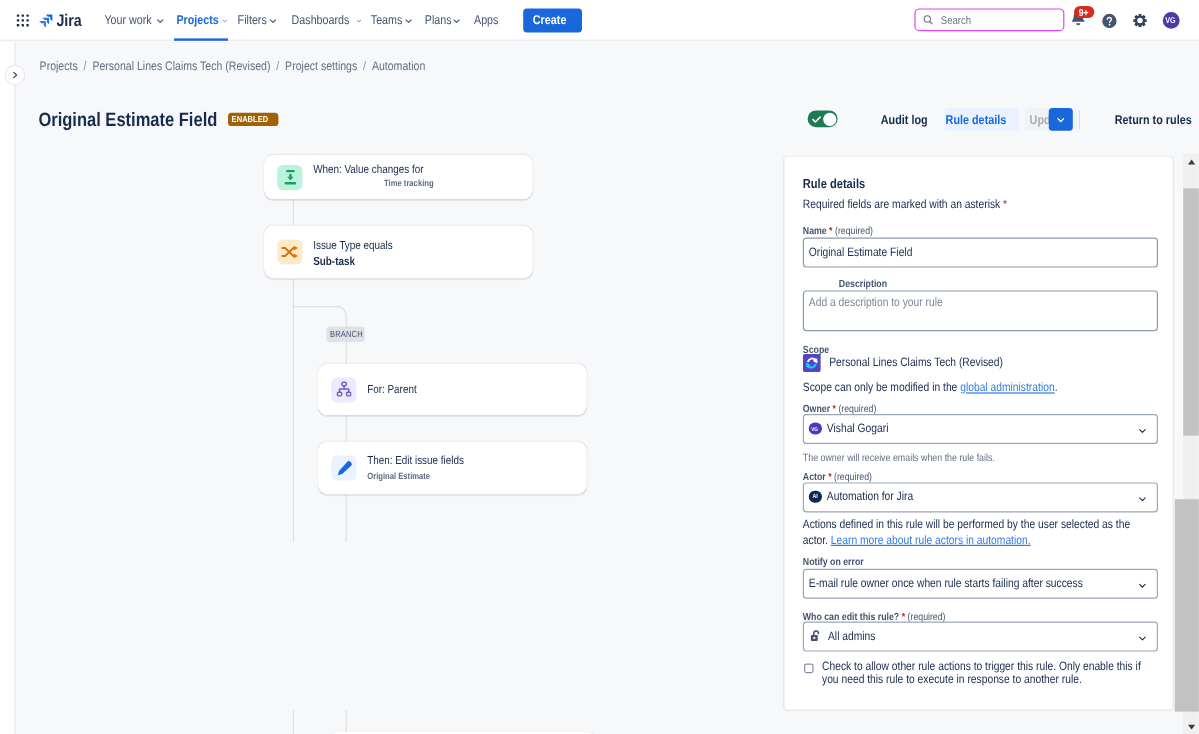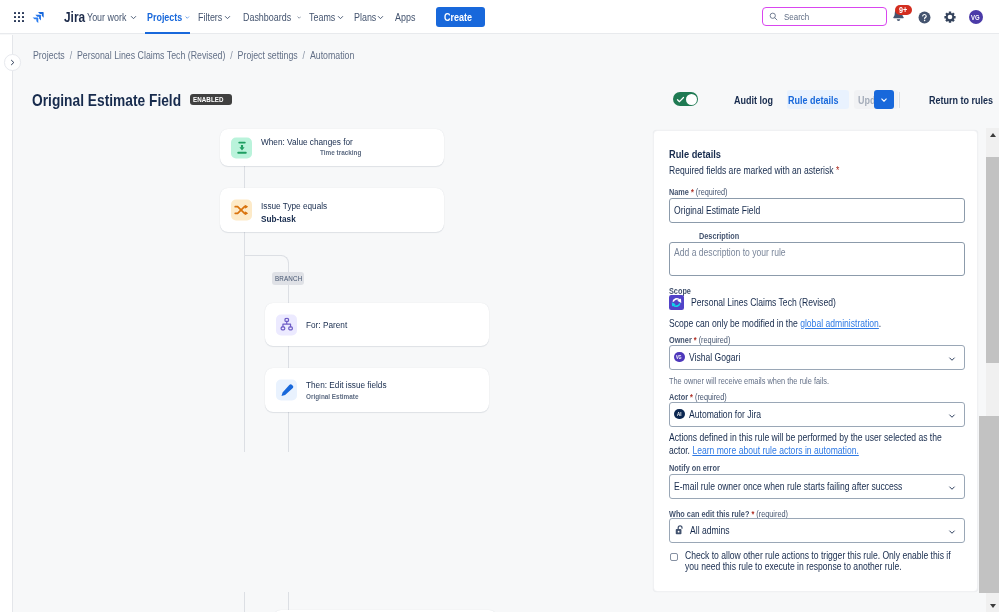--- a/index.html
+++ b/index.html
@@ -16,21 +16,21 @@
   .tb { display:block; transform:scaleX(0.85); transform-origin:left top; }
 
   
   .topnav {
     position:absolute; left:0; top:0; width:999px; height:34px;
     background:#fff; border-bottom:1px solid #e8eaed;
   }
   .appswitcher { position:absolute; left:11px; top:9px; width:16px; height:16px; display:flex; align-items:center; justify-content:center;}
   .dots { display:grid; grid-template-columns: repeat(3, 2.2px); grid-gap:1.8px; }
   .dots i { width:2.2px; height:2.2px; background:#1b2b4d; display:block; border-radius:0.4px;}
-  .brand { position:absolute; left:32px; top:9px; display:flex; align-items:center; gap:19px;}
+  .brand { position:absolute; left:32px; top:9px; display:flex; align-items:center; gap:2px;}
   .brandtxt { font-size:14px; font-weight:600; color:#1d2b4a; line-height:16px;}
   .navitem { position:absolute; top:0; height:34px; display:flex; align-items:center; gap:0px; font-size:10.5px; color:#44546f;}
   .navitem .lbl { font-weight:500; }
   .navitem svg { margin-left:-3px; }
   .navitem.active { color:#1868db; }
   .navitem.active .lbl { font-weight:700; }
   .navitem .bar { position:absolute; left:0; bottom:0; height:2px; background:#1868db;}
   .createbtn { position:absolute; left:436px; top:7px; height:20px; background:#1868db; color:#fff;
      font-size:10.6px; font-weight:700; padding:0 8px; border:none; border-radius:3px; display:flex; align-items:center; justify-content:center;}
   .searchbox { position:absolute; left:762px; top:7px; width:125px; height:19px; border:1px solid #d946ef; border-radius:4px;
@@ -45,21 +45,21 @@
   
   .rail { position:absolute; left:0; top:35px; width:13px; height:577px; background:#fff; border-right:1px solid #e4e6ea;}
   .railbtn { position:absolute; left:4px; top:54px; width:16.5px; height:16.5px; border-radius:50%; background:#fff;
      border:1px solid #e7e9ee; display:flex; align-items:center; justify-content:center; z-index:5;}
 
   
   .crumbs { position:absolute; left:33px; top:50px; font-size:10.35px; color:#626f86; height:12px;}
   .crumbs a { color:#626f86; text-decoration:none;}
   .crumbs .sep { color:#8590a2; }
   .title { position:absolute; left:32px; top:88px; margin:0; font-size:16.2px; font-weight:700; color:#172b4d; height:24px; line-height:24px;}
-  .enabled { position:absolute; left:190px; top:94px; background:#404040; color:#fff; font-size:7.3px; font-weight:700;
+  .enabled { position:absolute; left:190px; top:94px; background:#a16207; color:#fff; font-size:7.3px; font-weight:700;
      letter-spacing:0.1px; padding:0 3px; height:11px; line-height:11.3px; border-radius:3px;}
   .toolbar { position:absolute; left:673px; top:90px; height:19px;}
   .toggle { position:absolute; left:0; top:2px; width:25px; height:14px; border-radius:7px; background:#1f7a53;}
   .toggle .ck { position:absolute; left:3px; top:3px;}
   .toggle .knob { position:absolute; right:1.5px; top:1.5px; width:11px; height:11px; border-radius:50%; background:#fff;}
   .tbtn { position:absolute; top:0; height:19px; display:flex; align-items:center; justify-content:center;
      font-size:10.6px; font-weight:700; color:#172b4d; border-radius:3px;margin-left:24px;}
   .tbtn.subtle { color:#1868db; background:#e9f2fe;}
   .tbtn.disabled { background:#f1f2f4;}
   .tbtn.disabled { color:#a5adba;}

